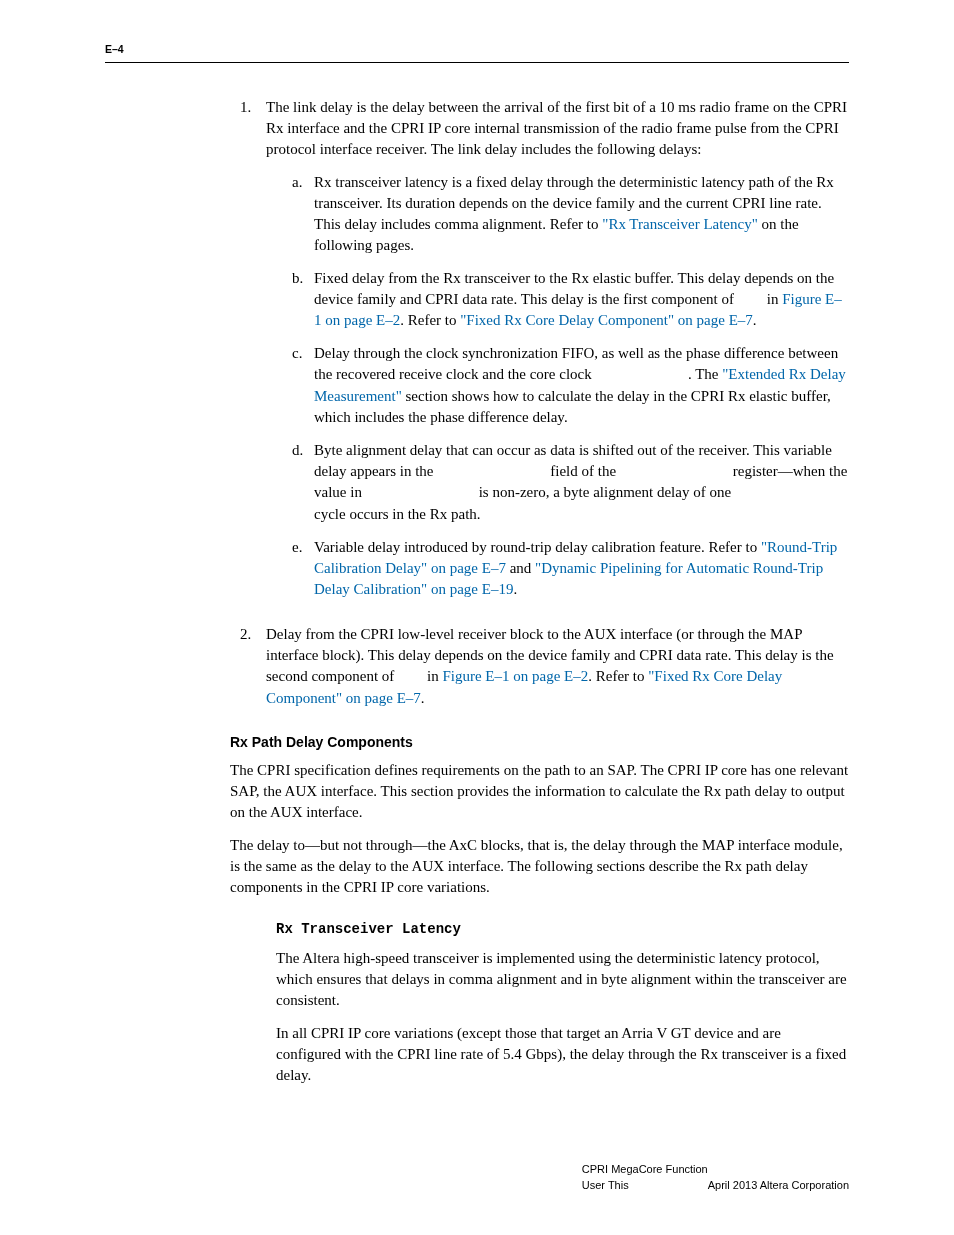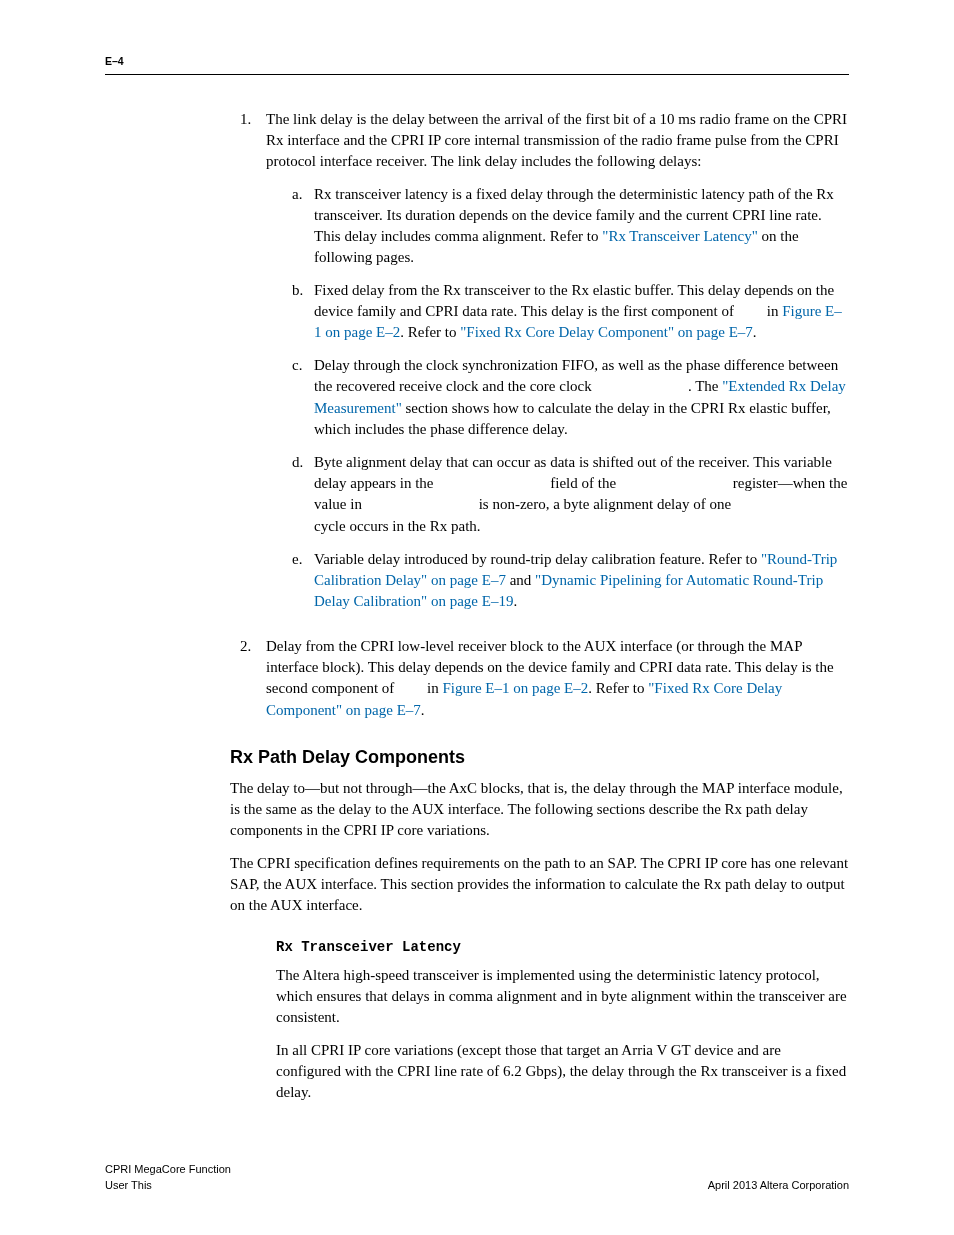--- a/index.html
+++ b/index.html
@@ -7,22 +7,21 @@
       font-family: "Book Antiqua", Palatino, "Palatino Linotype", Georgia, serif;
       background: #fff;
       color: #000;
       width: 954px;
       height: 1235px;
       position: relative;
       font-size: 15px;
       line-height: 1.4;
     }
     .page {
-      padding: 26px 105px 50px 105px;
-      margin-top: 28px;
+      padding: 42px 105px 50px 105px;
     }
     .header {
       display: flex;
       justify-content: space-between;
       align-items: flex-start;
       font-family: Arial, Helvetica, sans-serif;
       font-size: 10.5px;
       margin-bottom: 5px;
     }
     .header-left { font-weight: bold; }
@@ -42,21 +41,21 @@
     .li-num-marker { display: table-cell; width: 26px; vertical-align: top; }
     .li-num-body { display: table-cell; vertical-align: top; }
     ol.sub-list { list-style: none; padding: 0; margin-top: 12px; margin-left: 26px; }
     ol.sub-list > li { margin-bottom: 12px; }
     .li-sub { display: table; }
     .li-sub-marker { display: table-cell; width: 22px; vertical-align: top; }
     .li-sub-body { display: table-cell; vertical-align: top; }
     .h2-section {
       font-family: Arial, Helvetica, sans-serif;
       font-weight: bold;
-      font-size: 18px;
+      font-size: 14px;
       margin-top: 24px;
       margin-bottom: 8px;
       margin-left: -10px;
     }
     .h3-section {
       font-family: Liberation Mono, monospace;
       font-weight: bold;
       font-size: 14px;
       margin-top: 22px;
       margin-bottom: 8px;
@@ -65,25 +64,24 @@
     .section-p { margin-bottom: 12px; }
     .section-p-sub { margin-left: 36px; margin-bottom: 12px; }
     .link { color: #0066aa; }
     .mono { font-family: "Courier New", monospace; font-size: 14px; color: #fff; }
     .footer {
       position: absolute;
       bottom: 42px;
       left: 105px;
       right: 105px;
       display: flex;
-      justify-content: space-between;
+      justify-content: flex-end;
       align-items: flex-end;
       font-family: Arial, Helvetica, sans-serif;
       font-size: 11px;
-      gap: 40px;
     }
     .footer-right { text-align: right; }
   </style>
 </head>
 <body>
 
 <div class="page">
   <div class="header">
     <div class="header-left">E–4</div>
   </div>
@@ -146,26 +144,26 @@
         <div class="li-num">
           <div class="li-num-marker">2.</div>
           <div class="li-num-body">
             <span>Delay from the CPRI low-level receiver block to the AUX interface (or through the MAP interface block). This delay depends on the device family and CPRI data rate. This delay is the second component of </span><span class="mono">T2b</span><span> in </span><span class="link">Figure E–1 on page E–2</span><span>. Refer to </span><span class="link">"Fixed Rx Core Delay Component" on page E–7</span><span>.</span>
           </div>
         </div>
       </li>
     </ol>
 
     <h2 class="h2-section">Rx Path Delay Components</h2>
+    <p class="section-p" style="margin-left:-10px;">The CPRI specification defines requirements on the path to an SAP. The CPRI IP core has one relevant SAP, the AUX interface. This section provides the information to calculate the Rx path delay to output on the AUX interface.</p>
     <p class="section-p" style="margin-left:-10px;">The delay to—but not through—the AxC blocks, that is, the delay through the MAP interface module, is the same as the delay to the AUX interface. The following sections describe the Rx path delay components in the CPRI IP core variations.</p>
-    <p class="section-p" style="margin-left:-10px;">The CPRI specification defines requirements on the path to an SAP. The CPRI IP core has one relevant SAP, the AUX interface. This section provides the information to calculate the Rx path delay to output on the AUX interface.</p>
 
     <h3 class="h3-section">Rx Transceiver Latency</h3>
     <p class="section-p-sub">The Altera high-speed transceiver is implemented using the deterministic latency protocol, which ensures that delays in comma alignment and in byte alignment within the transceiver are consistent.</p>
-    <p class="section-p-sub">In all CPRI IP core variations (except those that target an Arria V GT device and are configured with the CPRI line rate of 6.2 Gbps), the delay through the Rx transceiver is a fixed delay.</p>
+    <p class="section-p-sub">In all CPRI IP core variations (except those that target an Arria V GT device and are configured with the CPRI line rate of 5.4 Gbps), the delay through the Rx transceiver is a fixed delay.</p>
   </div>
 </div>
 
 <div class="footer">
   <div class="footer-left">
     <div>CPRI MegaCore Function</div>
     <div>User This</div>
   </div>
   <div class="footer-right">April 2013   Altera Corporation</div>
 </div>

